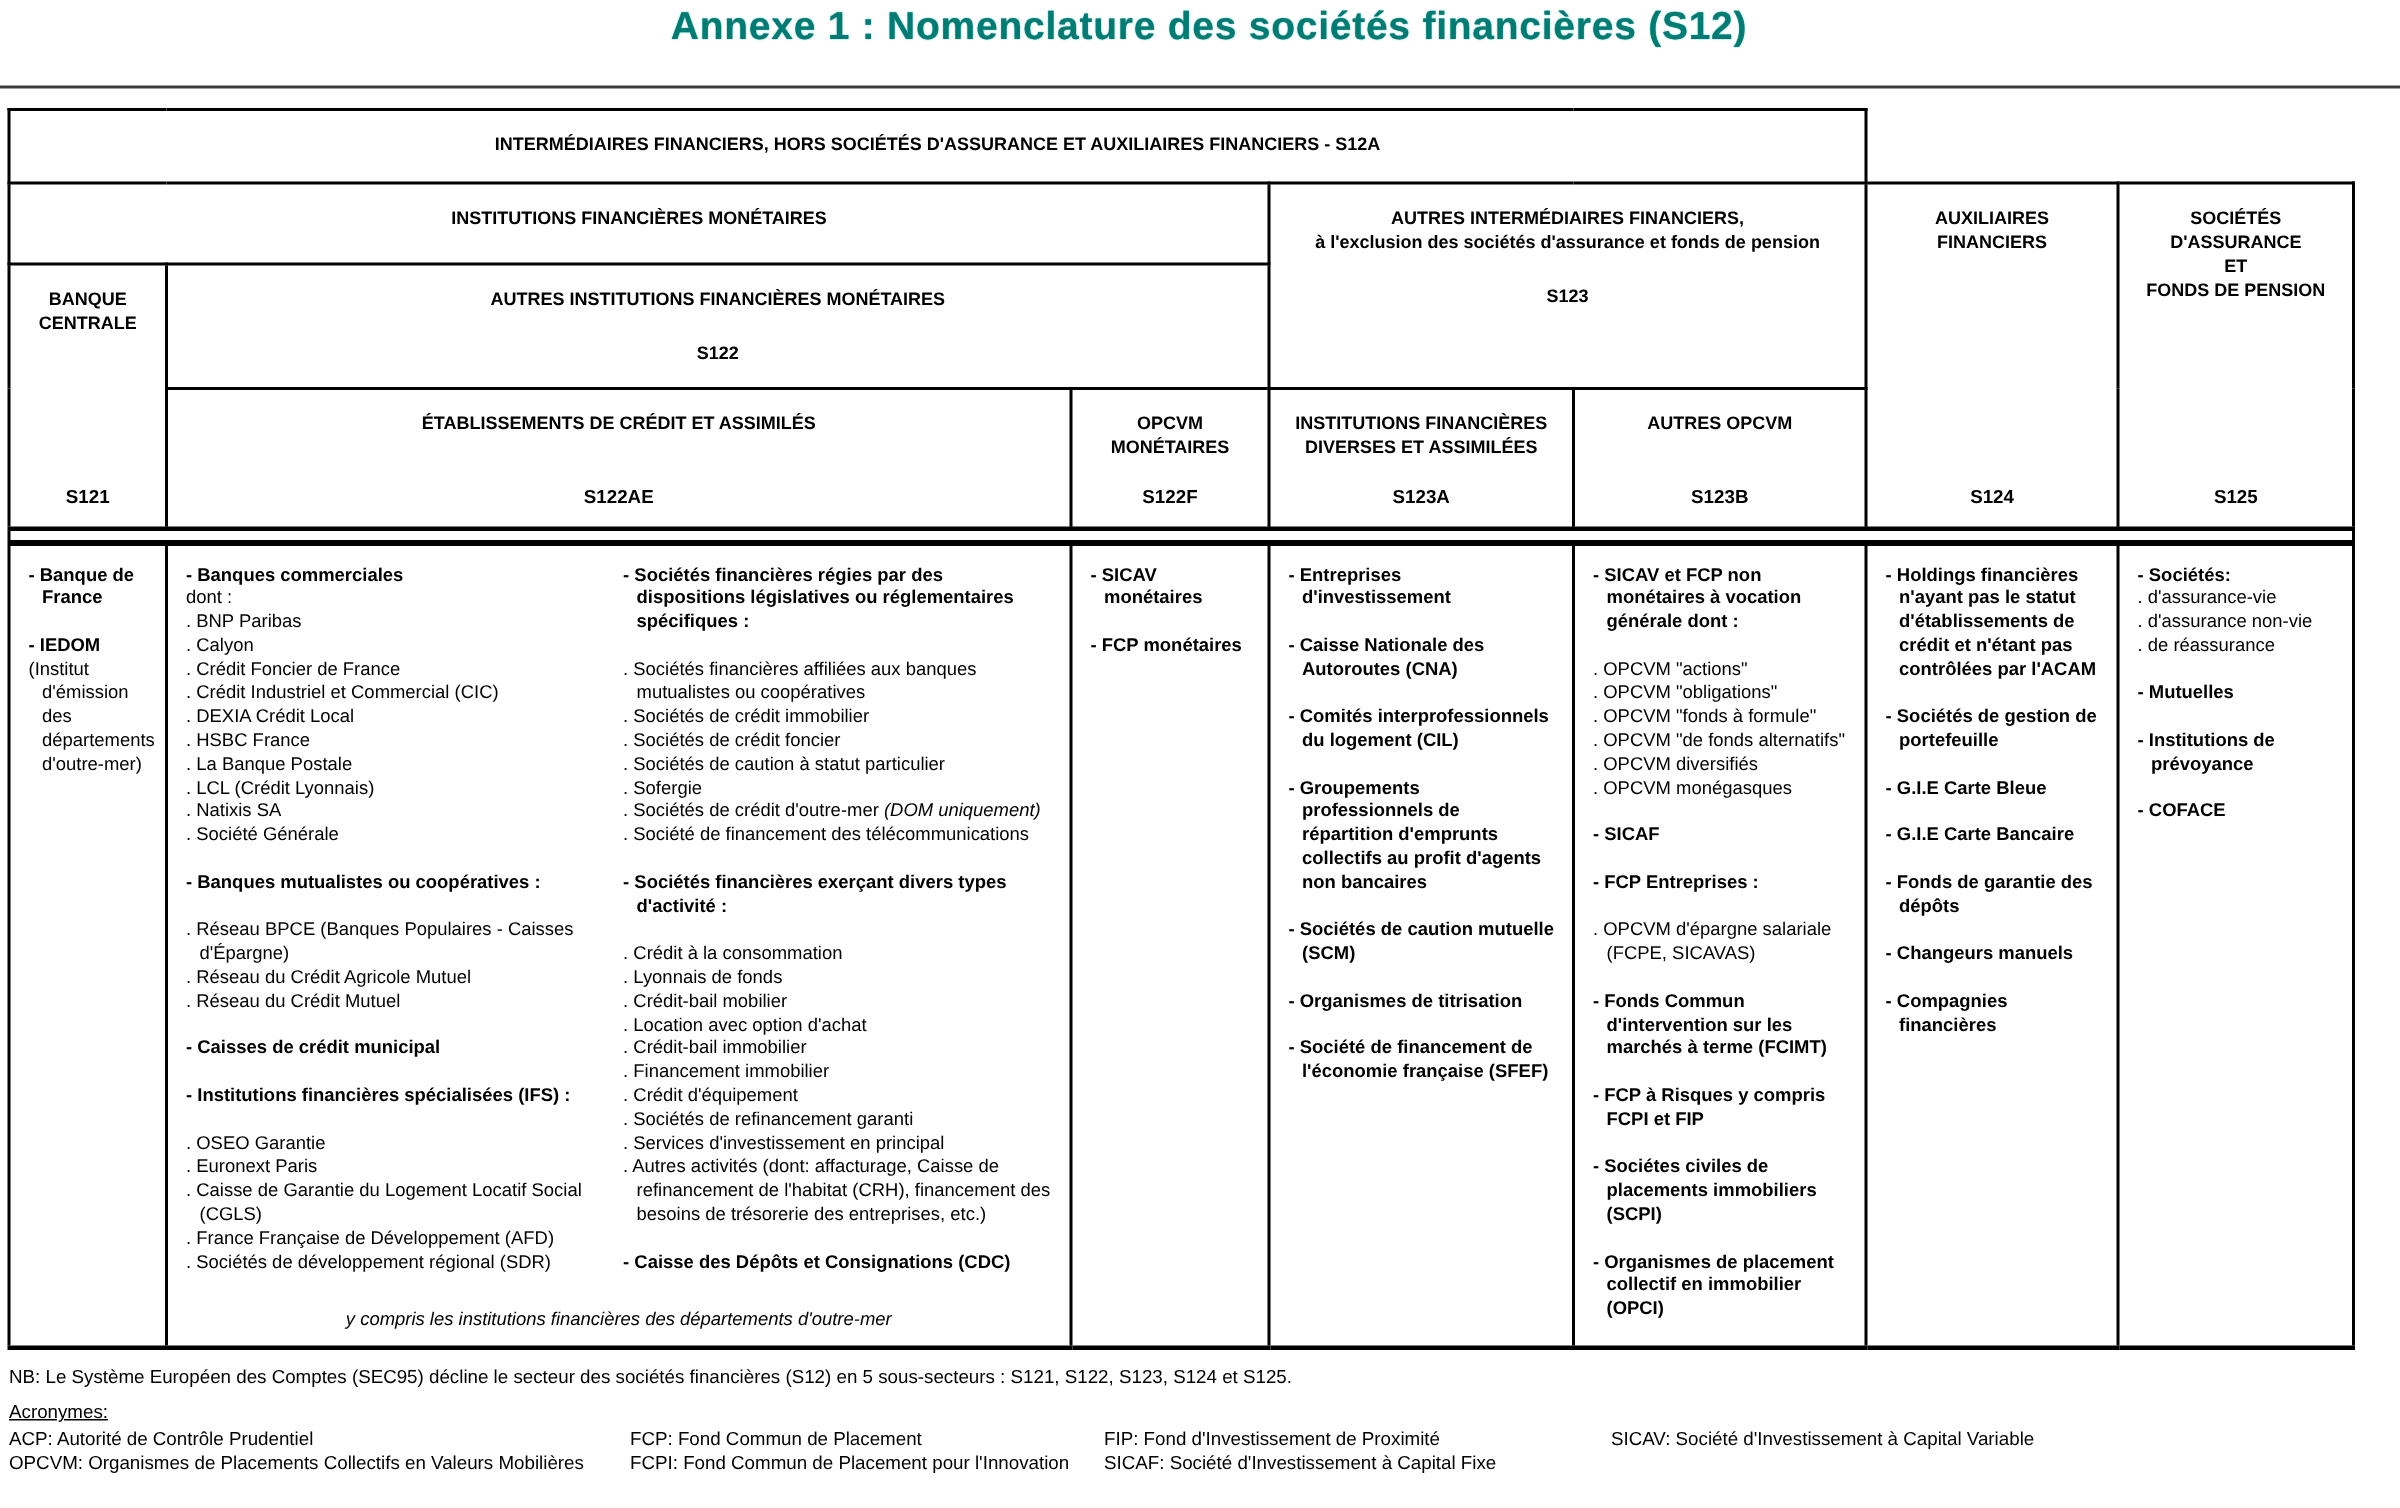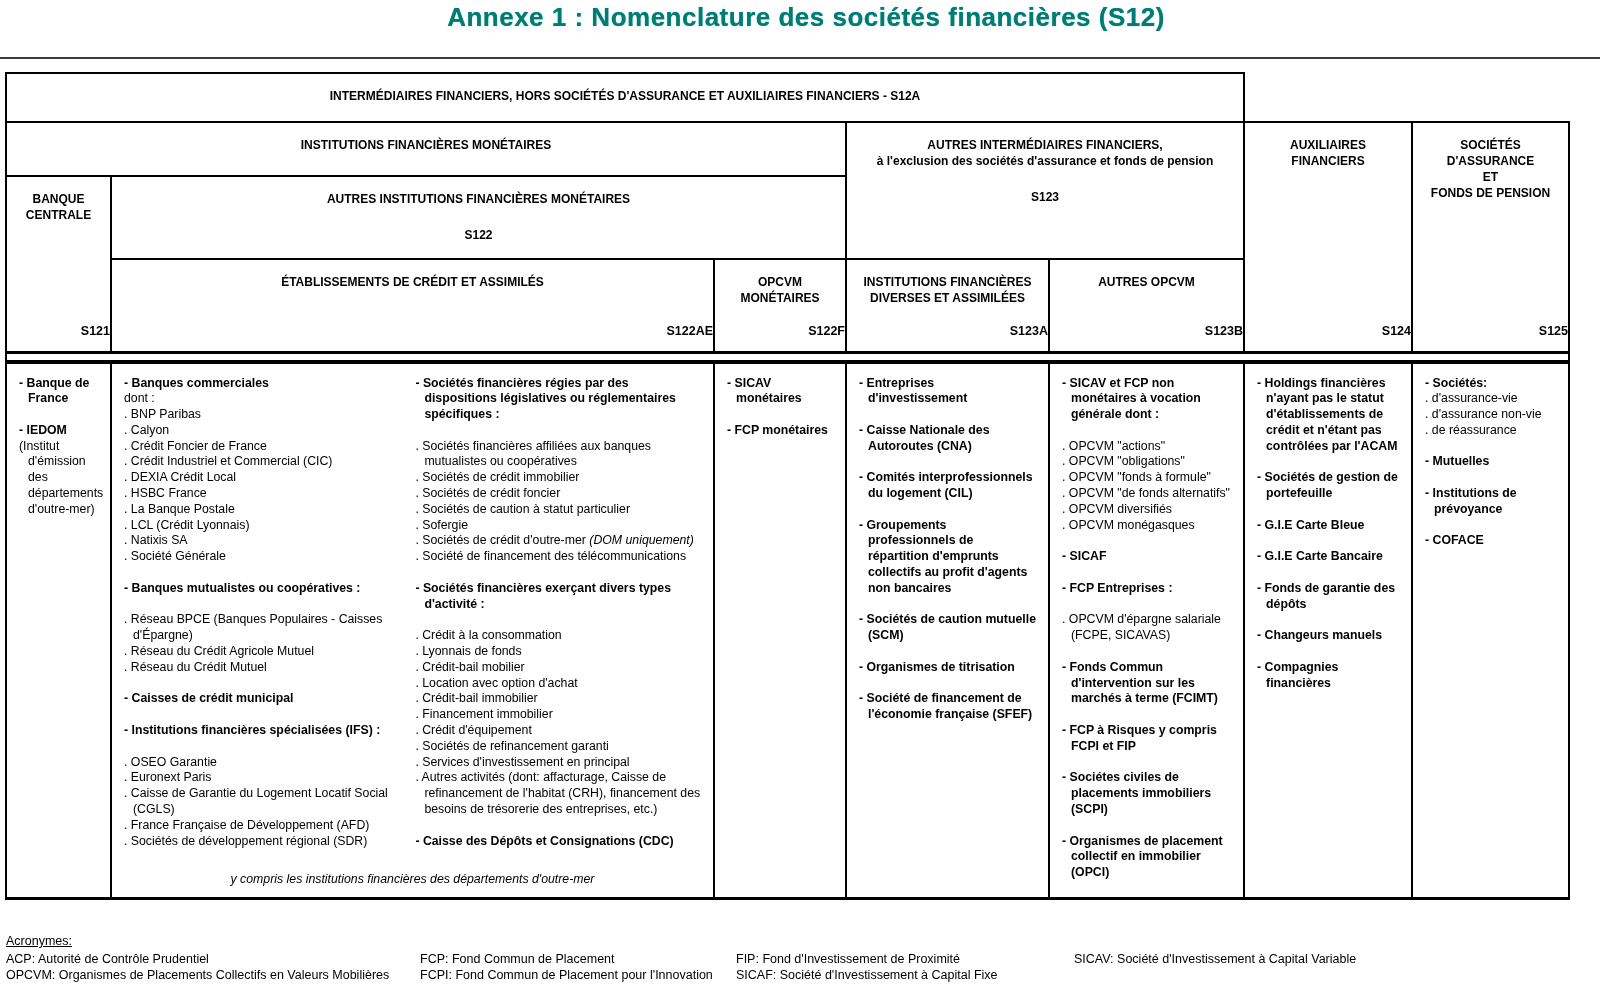--- a/index.html
+++ b/index.html
@@ -10,21 +10,21 @@
          text-shadow:0 0 1px #2aa396;padding-left:12px;}
   .title-rule{position:absolute;top:57px;left:0;width:1600px;border-top:2px solid #3c3c3c;height:0;}
 
   table.nom{position:absolute;left:5px;top:72px;border-collapse:collapse;table-layout:fixed;width:1563px;}
   table.nom td{padding:12px;vertical-align:top;}
   td.hc{border:2px solid #000;text-align:center;vertical-align:middle;position:relative;
         font-weight:bold;font-size:12px;line-height:16px;}
   td.outside{border:none;background:#fff;}
   .hlabel{white-space:pre-line;padding:2px 4px;}
   .hgap{margin-top:18px;}
-  .code{position:absolute;bottom:12px;left:0;right:0;text-align:right;
+  .code{position:absolute;bottom:12px;left:0;right:0;text-align:center;
         font-weight:bold;font-size:12.5px;}
   td.bc{border:2px solid #000;border-bottom:3px solid #000;vertical-align:top;
         font-size:12.3px;line-height:15.8px;padding:16px 6px 8px 8px;position:relative;}
   tr.sep td{border-left:2px solid #000;border-right:2px solid #000;
             border-top:3px solid #000;border-bottom:4px solid #000;height:6px;padding:0;}
   .li{padding-left:9px;text-indent:-9px;margin:0;}
   .li.b{font-weight:bold;}
   .li.sp{height:15.8px;}
   .li em{font-style:italic;}
   .twocol{display:flex;gap:2%;}
@@ -277,20 +277,21 @@
               <div class="li sp"></div>
               <div class="li b">- Institutions de prévoyance</div>
               <div class="li sp"></div>
               <div class="li b">- COFACE</div>
             </div>
       </td>
     </tr>
   </tbody>
     </table>
 
+  <div class="nb">NB: Le Système Européen des Comptes (SEC95) décline le secteur des sociétés financières (S12) en 5 sous-secteurs : S121, S122, S123, S124 et S125.</div>
   <div class="acr-title">Acronymes:</div>
   <div class="acr-grid">
       <div class="li">ACP: Autorité de Contrôle Prudentiel</div>
       <div class="li">FCP: Fond Commun de Placement</div>
       <div class="li">FIP: Fond d'Investissement de Proximité</div>
       <div class="li">SICAV: Société d'Investissement à Capital Variable</div>
       <div class="li">OPCVM: Organismes de Placements Collectifs en Valeurs Mobilières</div>
       <div class="li">FCPI: Fond Commun de Placement pour l'Innovation</div>
       <div class="li">SICAF: Société d'Investissement à Capital Fixe</div>
       <div class="li"></div>

